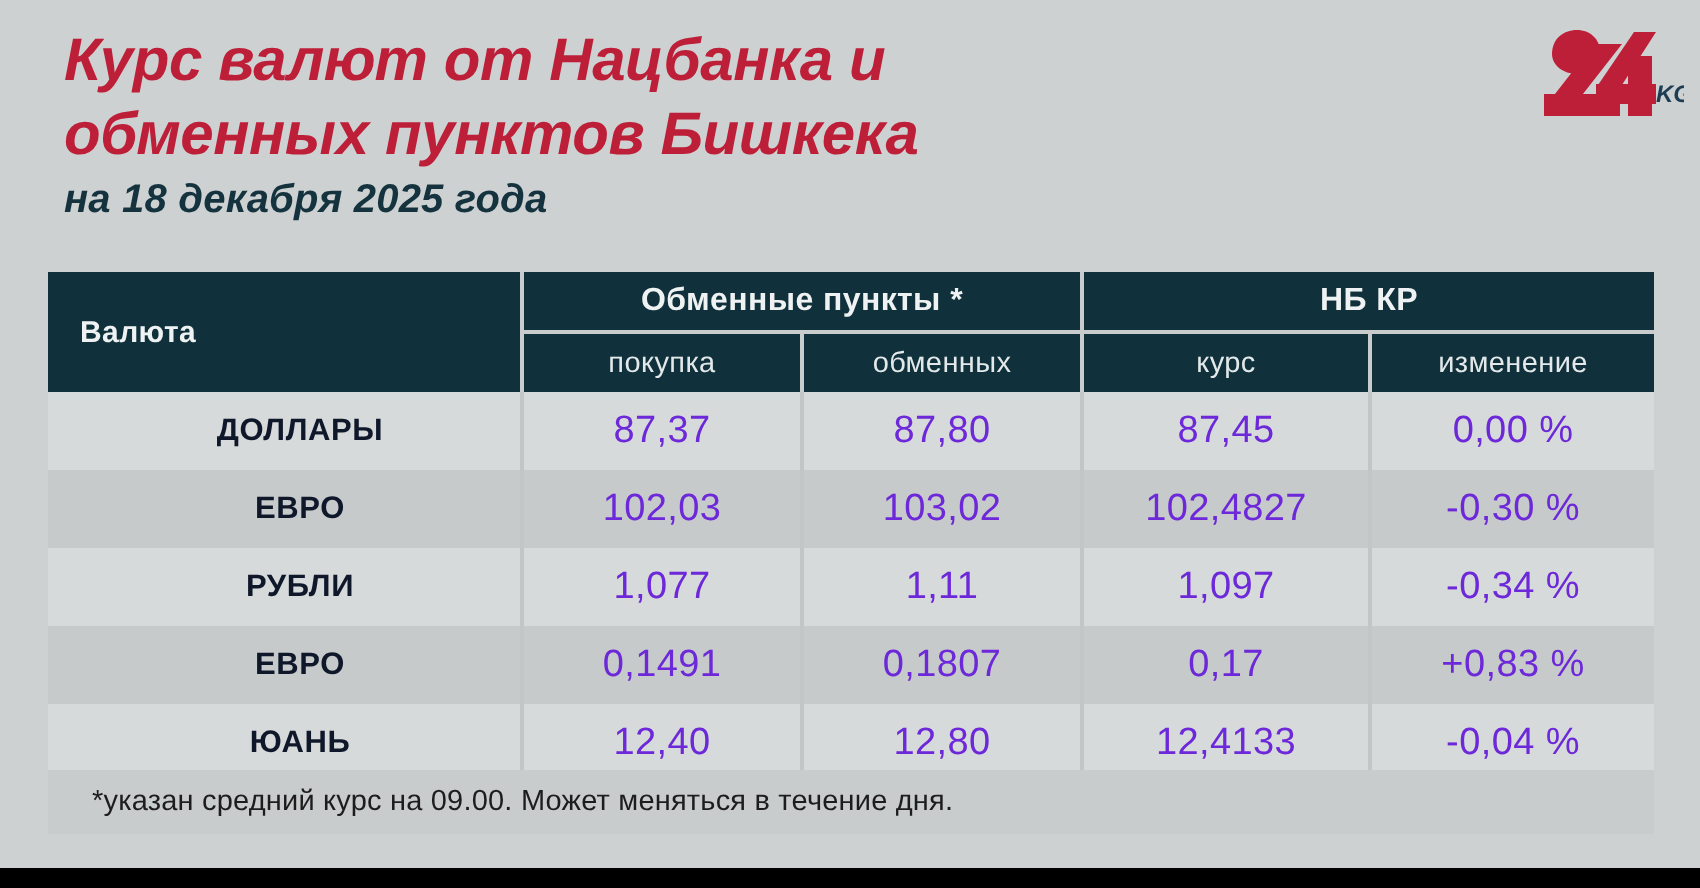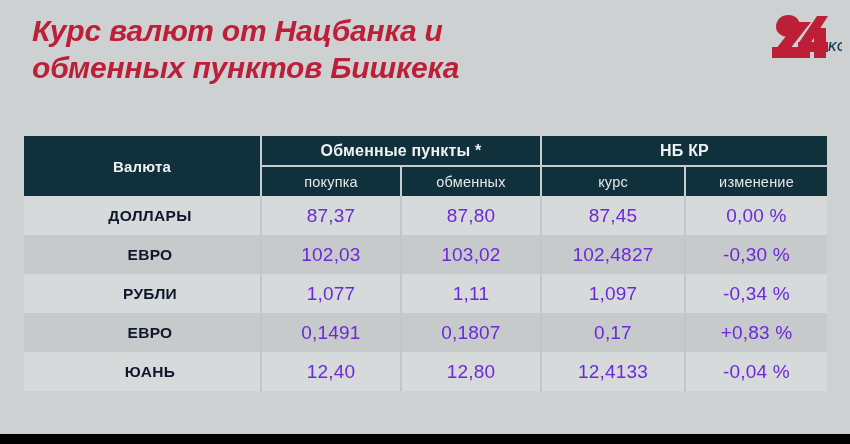--- a/index.html
+++ b/index.html
@@ -82,21 +82,22 @@
     font-weight: bold;
     border-right: 2px solid #c9cccc;
     border-bottom: 2px solid #c9cccc;
     padding: 0;
     height: 29px;
     vertical-align: middle;
     text-align: center;
   }
   thead th.last { border-right: none; }
   th.cur-head {
-    text-align: center;
+    text-align: left;
+    padding-left: 16px;
     font-size: 15px;
     letter-spacing: 0.2px;
     border-bottom: none;
   }
   th.group {
     font-size: 16px;
     letter-spacing: 0.2px;
     text-align: center;
   }
   th.sub {
@@ -160,20 +161,21 @@
 </head>
 <body>
 
 <div class="page">
 
   <div class="header">
     <div class="title">
       <span class="title-line">Курс валют от Нацбанка и</span>
       <span class="title-line">обменных пунктов Бишкека</span>
     </div>
+    <div class="subtitle">на 18 декабря 2025 года</div>
 
     <div class="logo">
       <svg width="72" height="46" viewBox="0 0 72 46" xmlns="http://www.w3.org/2000/svg">
         <g fill="#bd1f38">
           <path d="M6 13 C6 5.5 11.5 1 18.5 1 C25 1 30 5.5 30 12 C30 18.5 25 23 18.5 23 C11.5 23 6 18.5 6 13 Z"></path>
           <path d="M2 40 L27 8 L41 8 L16 40 Z"></path>
           <path d="M2 33 L40 33 L40 44 L2 44 Z"></path>
           <path d="M28 30 L47 2 L58 2 L40 30 Z"></path>
           <path d="M28 28 L58 28 L58 38 L28 38 Z"></path>
           <path d="M44 14 L56 14 L56 44 L44 44 Z"></path>
@@ -236,16 +238,19 @@
       <tr class="odd">
         <td class="name">ЮАНЬ</td>
         <td>12,40</td>
         <td>12,80</td>
         <td>12,4133</td>
         <td class="last">-0,04 %</td>
       </tr>
     </tbody>
   </table>
 
+  <div class="footnote">
+    <span>*указан средний курс на 09.00. Может меняться в течение дня.</span>
+  </div>
 
   <div class="bottom-bar"></div>
 
 </div>
 
 </body></html>

